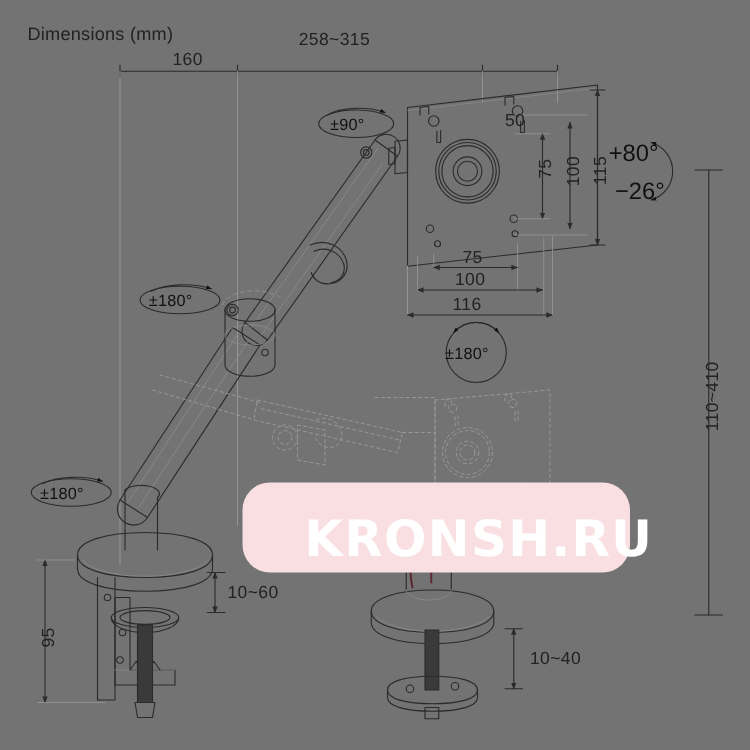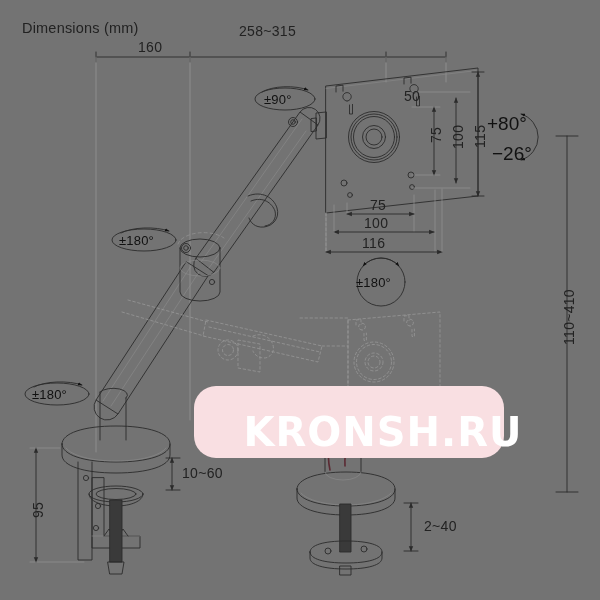--- a/index.html
+++ b/index.html
@@ -283,21 +283,21 @@
   <div class="dim" style="left:370px;top:197px;">75</div>
   <div class="dim" style="left:364px;top:215px;">100</div>
   <div class="dim" style="left:362px;top:235px;">116</div>
 
   <div class="dimv" style="left:561px;top:345px;">110~410</div>
 
   <div class="dimv" style="left:30px;top:518px;">95</div>
 
   <div class="dim" style="left:182px;top:465px;">10~60</div>
 
-  <div class="dim" style="left:424px;top:518px;">2~40</div>
+  <div class="dim" style="left:424px;top:518px;">10~40</div>
 
   <div class="rot" style="left:264px;top:92px;">±90°</div>
   <div class="rot" style="left:119px;top:233px;">±180°</div>
   <div class="rot" style="left:32px;top:387px;">±180°</div>
   <div class="rot" style="left:356px;top:275px;">±180°</div>
 
   <div class="ang" style="left:487px;top:113px;">+80°</div>
   <div class="ang" style="left:492px;top:143px;">−26°</div>
 
   <div id="wm"></div>

